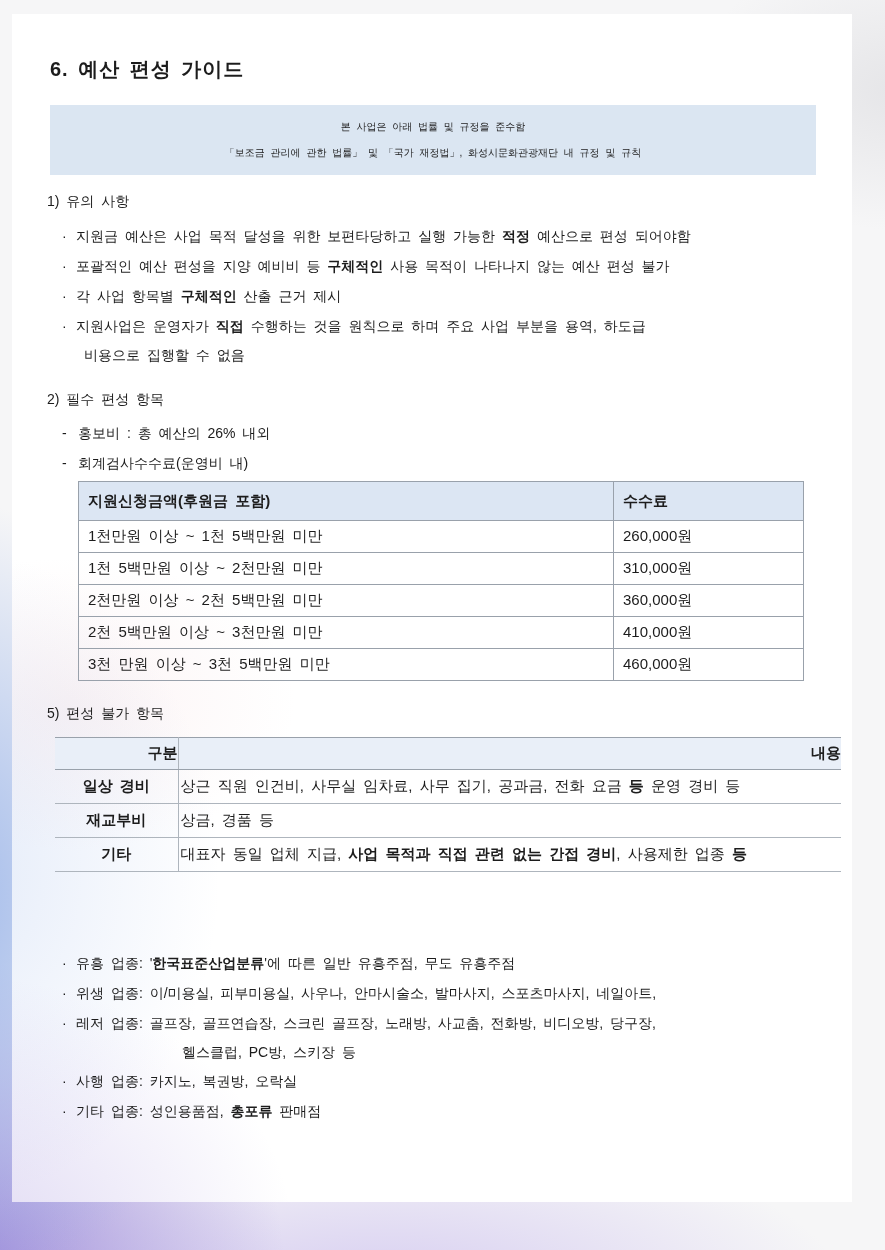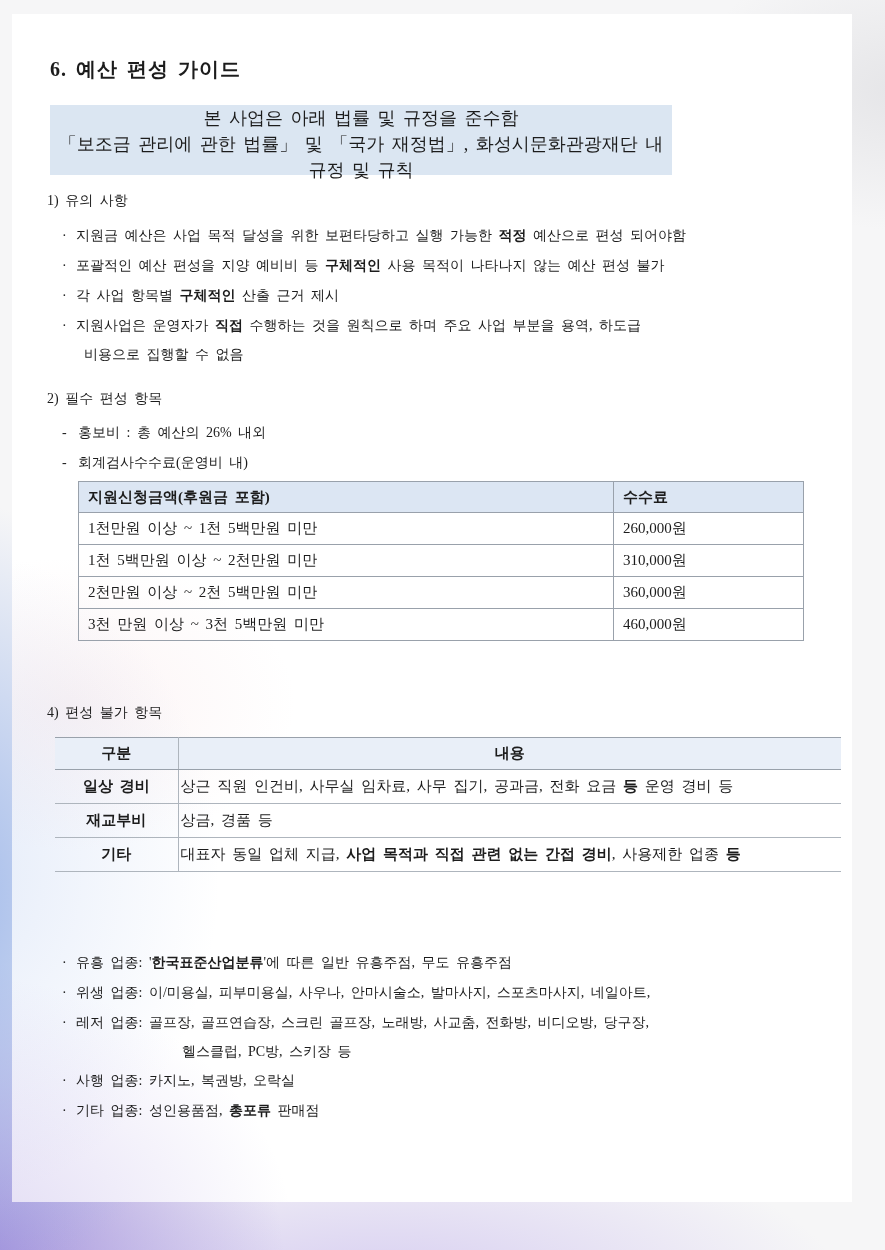--- a/index.html
+++ b/index.html
@@ -7,67 +7,66 @@
   body { font-family:"Liberation Sans", sans-serif; color:#1c1c1c; }
 
   .canvas {
     position:relative; width:885px; height:1250px; overflow:hidden;
     background:
       radial-gradient(480px 620px at -70px 900px,  rgba(148,176,232,.9),  rgba(148,176,232,0) 65%),
       radial-gradient(540px 500px at -50px 1270px, rgba(146,126,214,.95), rgba(146,126,214,0) 62%),
       radial-gradient(720px 270px at 380px 1300px, rgba(190,174,236,.6),  rgba(190,174,236,0) 65%),
       radial-gradient(300px 200px at 900px 90px,   rgba(225,225,228,.8),  rgba(225,225,228,0) 70%),
       #f6f6f7;
-    font-family: Liberation Serif, serif;
   }
 
   .card {
     position:absolute; left:12px; top:14px; width:840px; height:1188px;
     word-spacing:3px;
     background:
       radial-gradient(520px 430px at -40px 1230px, rgba(167,150,222,.35), rgba(167,150,222,0) 62%),
       radial-gradient(430px 540px at -50px 860px,  rgba(168,192,236,.30), rgba(168,192,236,0) 60%),
       radial-gradient(320px 210px at 60px 690px,   rgba(238,192,196,.18), rgba(238,192,196,0) 70%),
       #ffffff;
   }
 
   .title { position:absolute; left:38px; top:42px; font-size:20px; font-weight:700; letter-spacing:1px; }
 
   .notice {
-    position:absolute; left:38px; top:91px; width:622px; height:70px;
-    background:#dbe6f2; text-align:center; font-size:18px; line-height:26px; 
+    position:absolute; left:38px; top:91px; width:766px; height:70px;
+    background:#dbe6f2; text-align:center; font-size:10px; line-height:26px; padding-top:9px;
   }
 
   .sec { position:absolute; left:35px; right:20px; font-size:14px; }
   .sec-heading { line-height:22px; }
 
   .sec1 { top:176px; }
   .sec1 .bullets { margin-top:9px; }
   .brow { display:flex; padding-left:15px; line-height:30px; }
   .bm { width:14px; flex:0 0 14px; }
   .cont { padding-left:37px; line-height:28px; }
 
   .sec2 { top:374px; }
   .sec2 .items { margin-top:8px; }
   .irow { display:flex; padding-left:15px; line-height:30px; }
   .im { width:16px; flex:0 0 16px; }
 
   table { border-collapse:collapse; font-size:15px; }
 
   .fee-table { position:absolute; left:66px; top:467px; width:725px; table-layout:fixed; }
   .fee-table th, .fee-table td { border:1px solid #99a1ab; text-align:left; padding:0 0 0 9px; font-weight:400; }
-  .fee-table th { background:#dce6f3; font-weight:700; height:31px; }
+  .fee-table th { background:#dce6f3; font-weight:700; height:39px; }
   .fee-table td { height:32px; background:transparent; }
   .fee-col1 { width:535px; } .fee-col2 { width:190px; }
 
   .sec3 { top:688px; }
 
   .cat-table { position:absolute; left:43px; top:723px; width:786px; table-layout:fixed; }
   .cat-table th {
-    background:#e9eff8; font-weight:700; text-align:center; height:32px;
+    background:#e9eff8; font-weight:700; text-align:right; height:32px;
     border-top:1px solid #99a1ab; border-bottom:1px solid #99a1ab;
   }
   .cat-table td { height:34px; border-bottom:1px solid #aeb5bd; }
   .cat-table th:first-child, .cat-table td.cat { border-right:1px solid #aeb5bd; }
   .cat-table td.cat { font-weight:700; text-align:center;margin-top:20px; }
   .cat-table td.content { padding-left:2px; }
   .cat-col1 { width:123px; } .cat-col2 { width:663px; }
 
   .sec4 { top:926px; }
   .sec4 .bullets { margin-top:8px; }
@@ -143,28 +142,32 @@
         </tr>
         <tr>
           <td>1천 5백만원 이상 ~ 2천만원 미만</td>
           <td>310,000원</td>
         </tr>
         <tr>
           <td>2천만원 이상 ~ 2천 5백만원 미만</td>
           <td>360,000원</td>
         </tr>
         <tr>
+          <td>2천 5백만원 이상 ~ 3천만원 미만</td>
+          <td>410,000원</td>
+        </tr>
+        <tr>
           <td>3천 만원 이상 ~ 3천 5백만원 미만</td>
           <td>460,000원</td>
         </tr>
       </tbody>
     </table>
 
     <div class="sec sec3">
-      <div class="sec-heading">4) 편성 불가 항목</div>
+      <div class="sec-heading">5) 편성 불가 항목</div>
     </div>
 
     <table class="cat-table">
       <colgroup>
           <col class="cat-col1">
           <col class="cat-col2">
         </colgroup>
       <thead>
         <tr>
           <th>구분</th>

